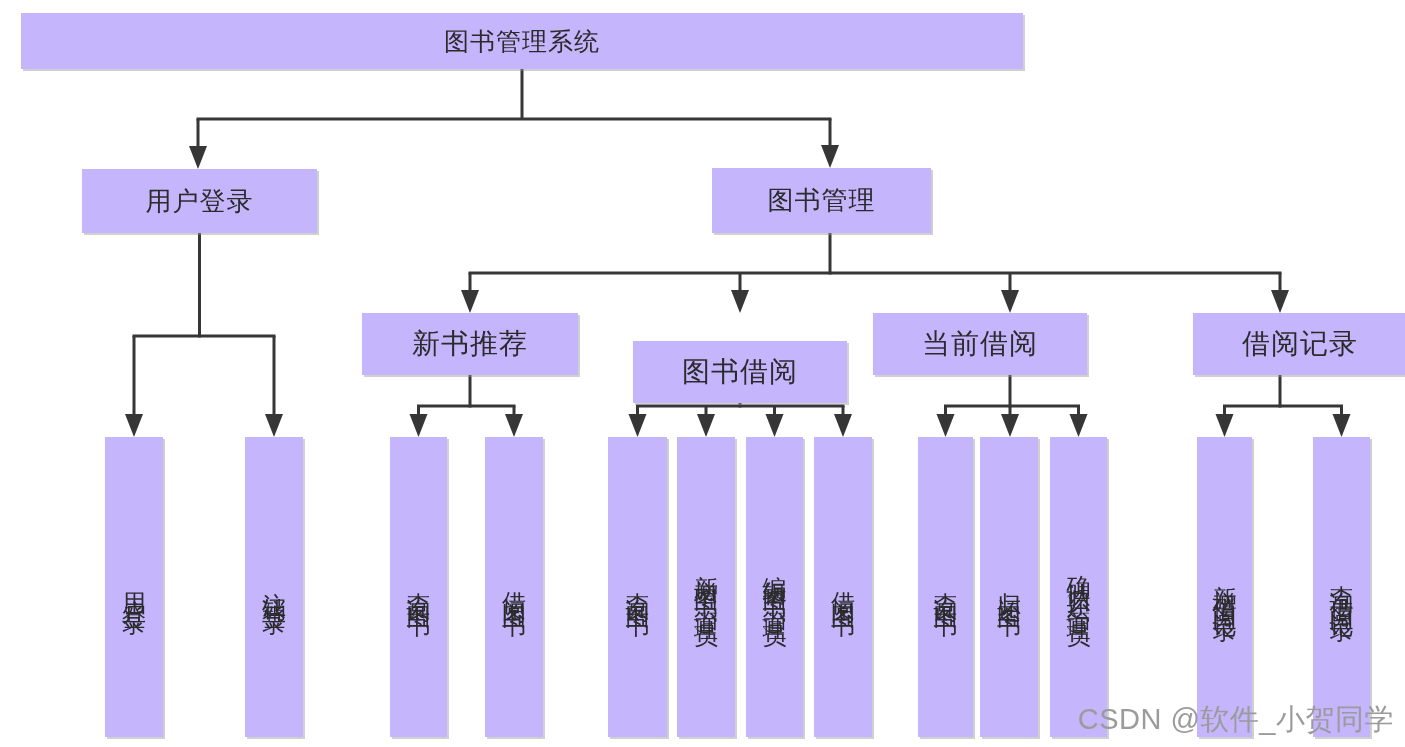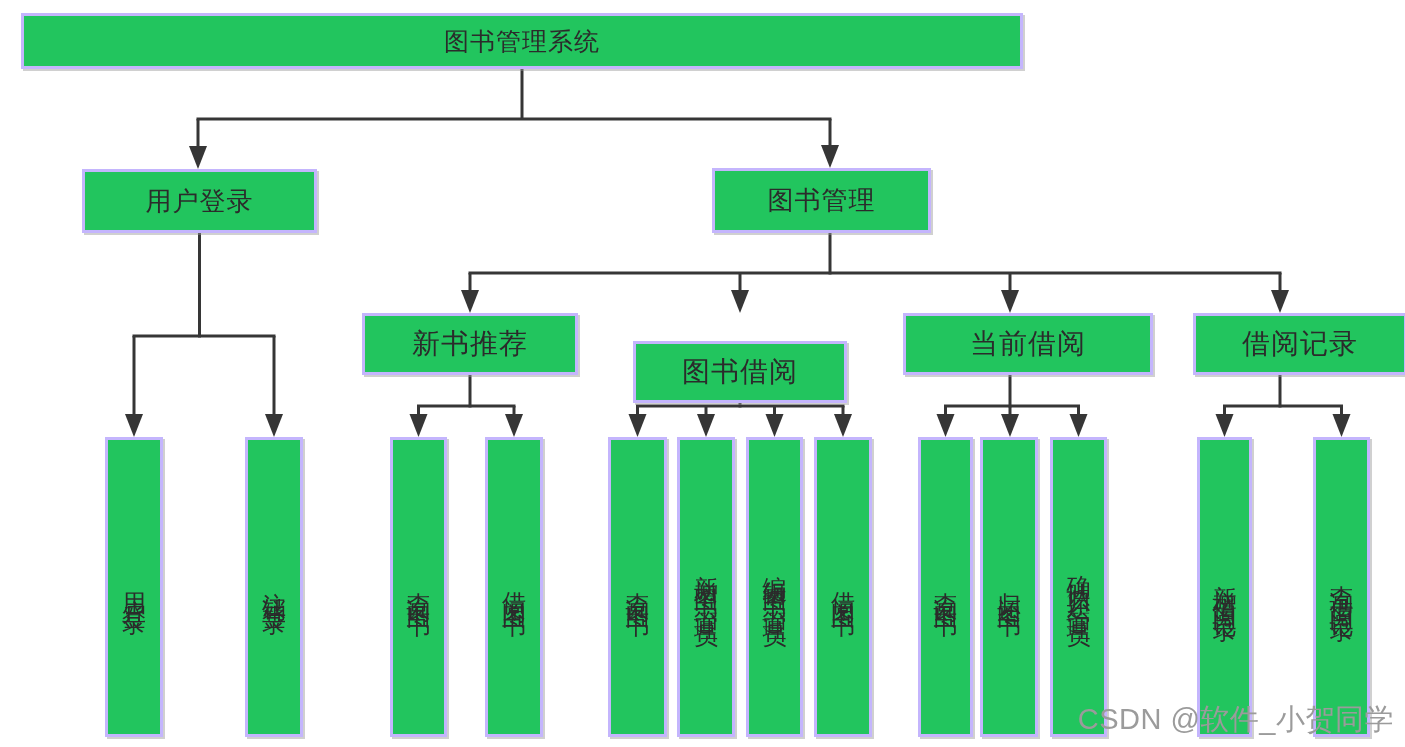--- a/index.html
+++ b/index.html
@@ -6,21 +6,21 @@
   body {
     width: 1405px; height: 747px;
     position: relative;
     background: #ffffff;
     font-family: "Liberation Sans", sans-serif;
     overflow: hidden;
   }
   .node {
     position: absolute;
     box-sizing: border-box;
-    background: #22c55e;
+    background: #c4b5fd;
     border: 3px solid #c4b5fd;
     color: #2b2b2b;
     display: flex;
     align-items: center;
     justify-content: center;
     box-shadow: 2px 2px 0 rgba(150,150,150,0.45);
     white-space: nowrap;
   }
   .root  { font-size: 25px; letter-spacing: 1px; }
   .lvl2  { font-size: 26px; letter-spacing: 1px; }
@@ -116,21 +116,21 @@
   </g>
 </svg>
 
 <div class="node root" style="left:21px; top:13px; width:1002px; height:56px;">图书管理系统</div>
 
 <div class="node lvl2" style="left:82px; top:169px; width:235px; height:64px;">用户登录</div>
 <div class="node lvl2" style="left:712px; top:168px; width:219px; height:65px;">图书管理</div>
 
 <div class="node lvl3" style="left:362px; top:313px; width:216px; height:62px;">新书推荐</div>
 <div class="node lvl3" style="left:633px; top:313px; width:214px; height:62px;margin-top:28px;">图书借阅</div>
-<div class="node lvl3" style="left:903px; top:313px; width:250px; height:62px;">当前借阅</div>
+<div class="node lvl3" style="left:873px; top:313px; width:214px; height:62px;">当前借阅</div>
 <div class="node lvl3" style="left:1173px; top:313px; width:214px; height:62px;margin-left:20px;">借阅记录</div>
 
 <div class="node leaf" style="left:105px; top:437px; width:58px; height:300px;">用户登录</div>
 <div class="node leaf" style="left:245px; top:437px; width:58px; height:300px;">注销登录</div>
 
 <div class="node leaf" style="left:390px; top:437px; width:57px; height:300px;">查询图书</div>
 <div class="node leaf" style="left:485px; top:437px; width:58px; height:300px;">借阅图书</div>
 
 <div class="node leaf" style="left:608px; top:437px; width:59px; height:300px;">查询图书</div>
 <div class="node leaf" style="left:677px; top:437px; width:58px; height:300px;">新增图书（管理员）</div>

